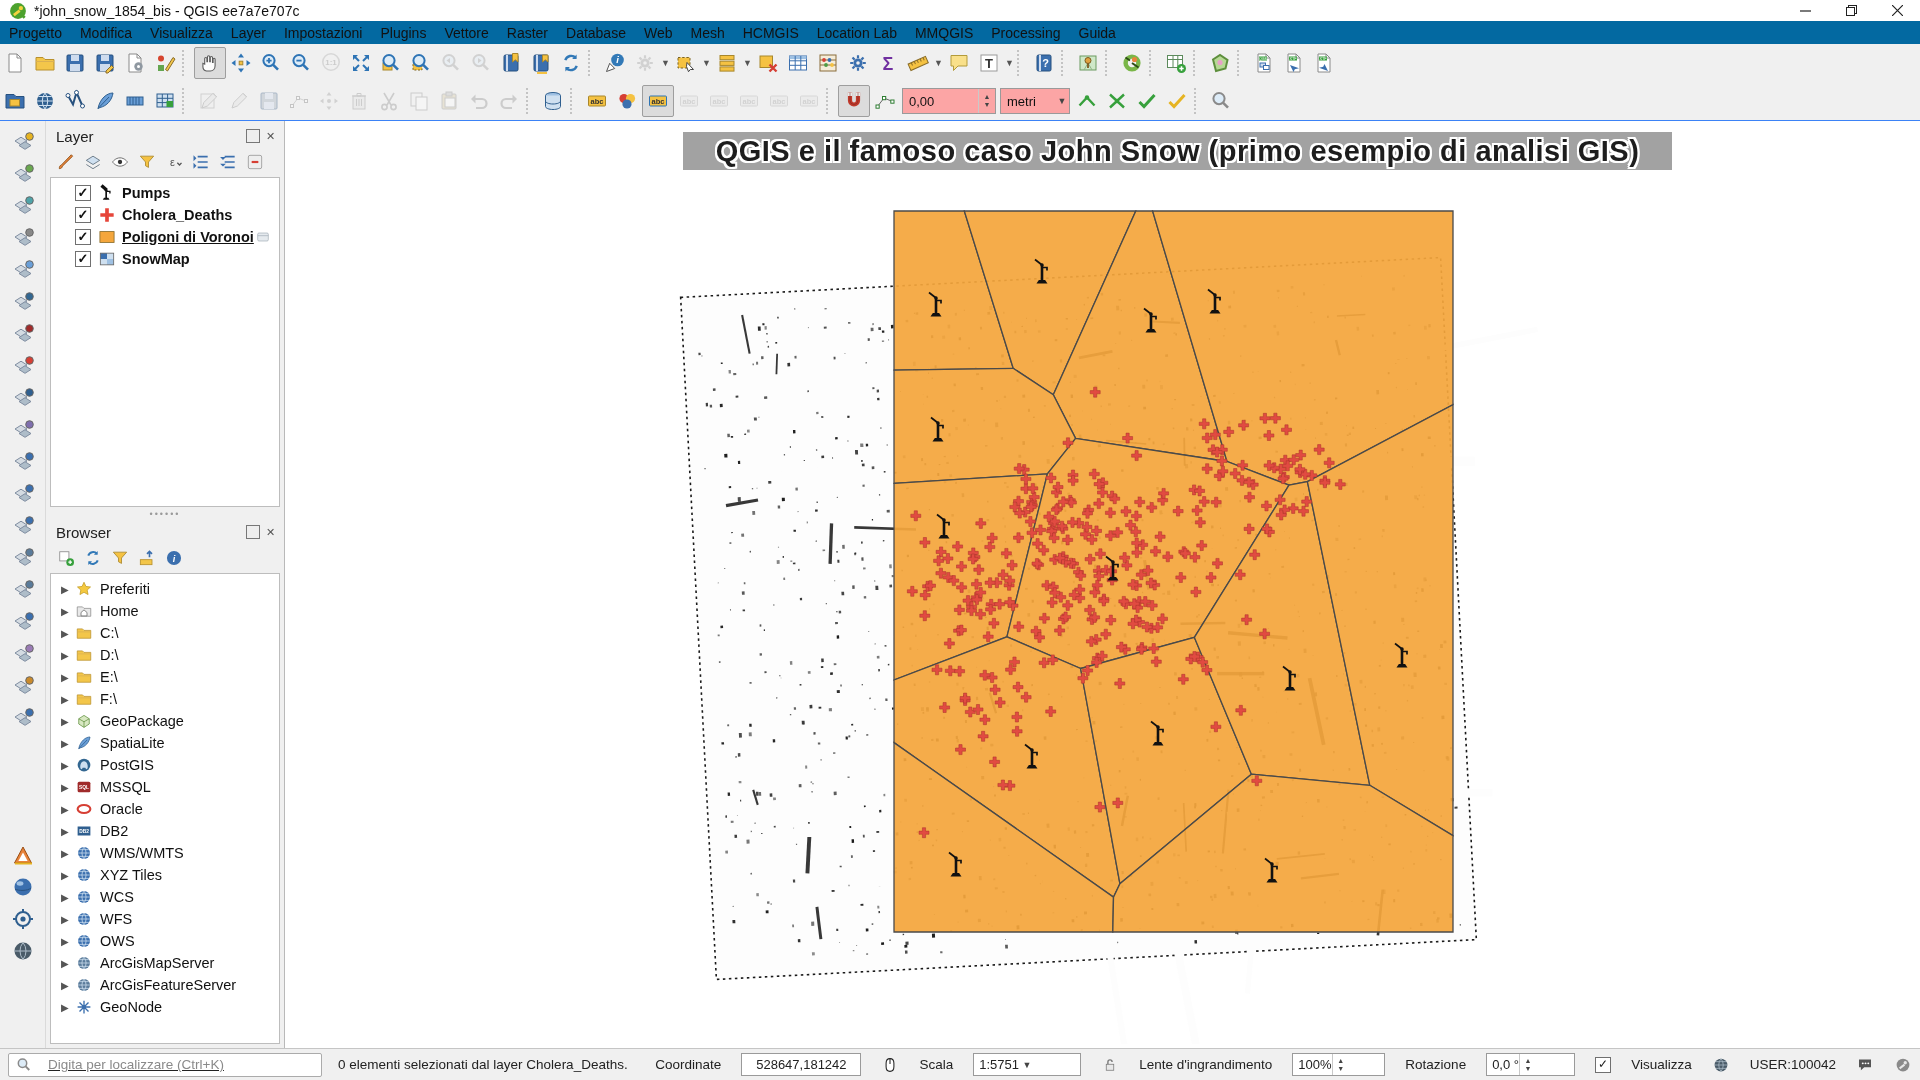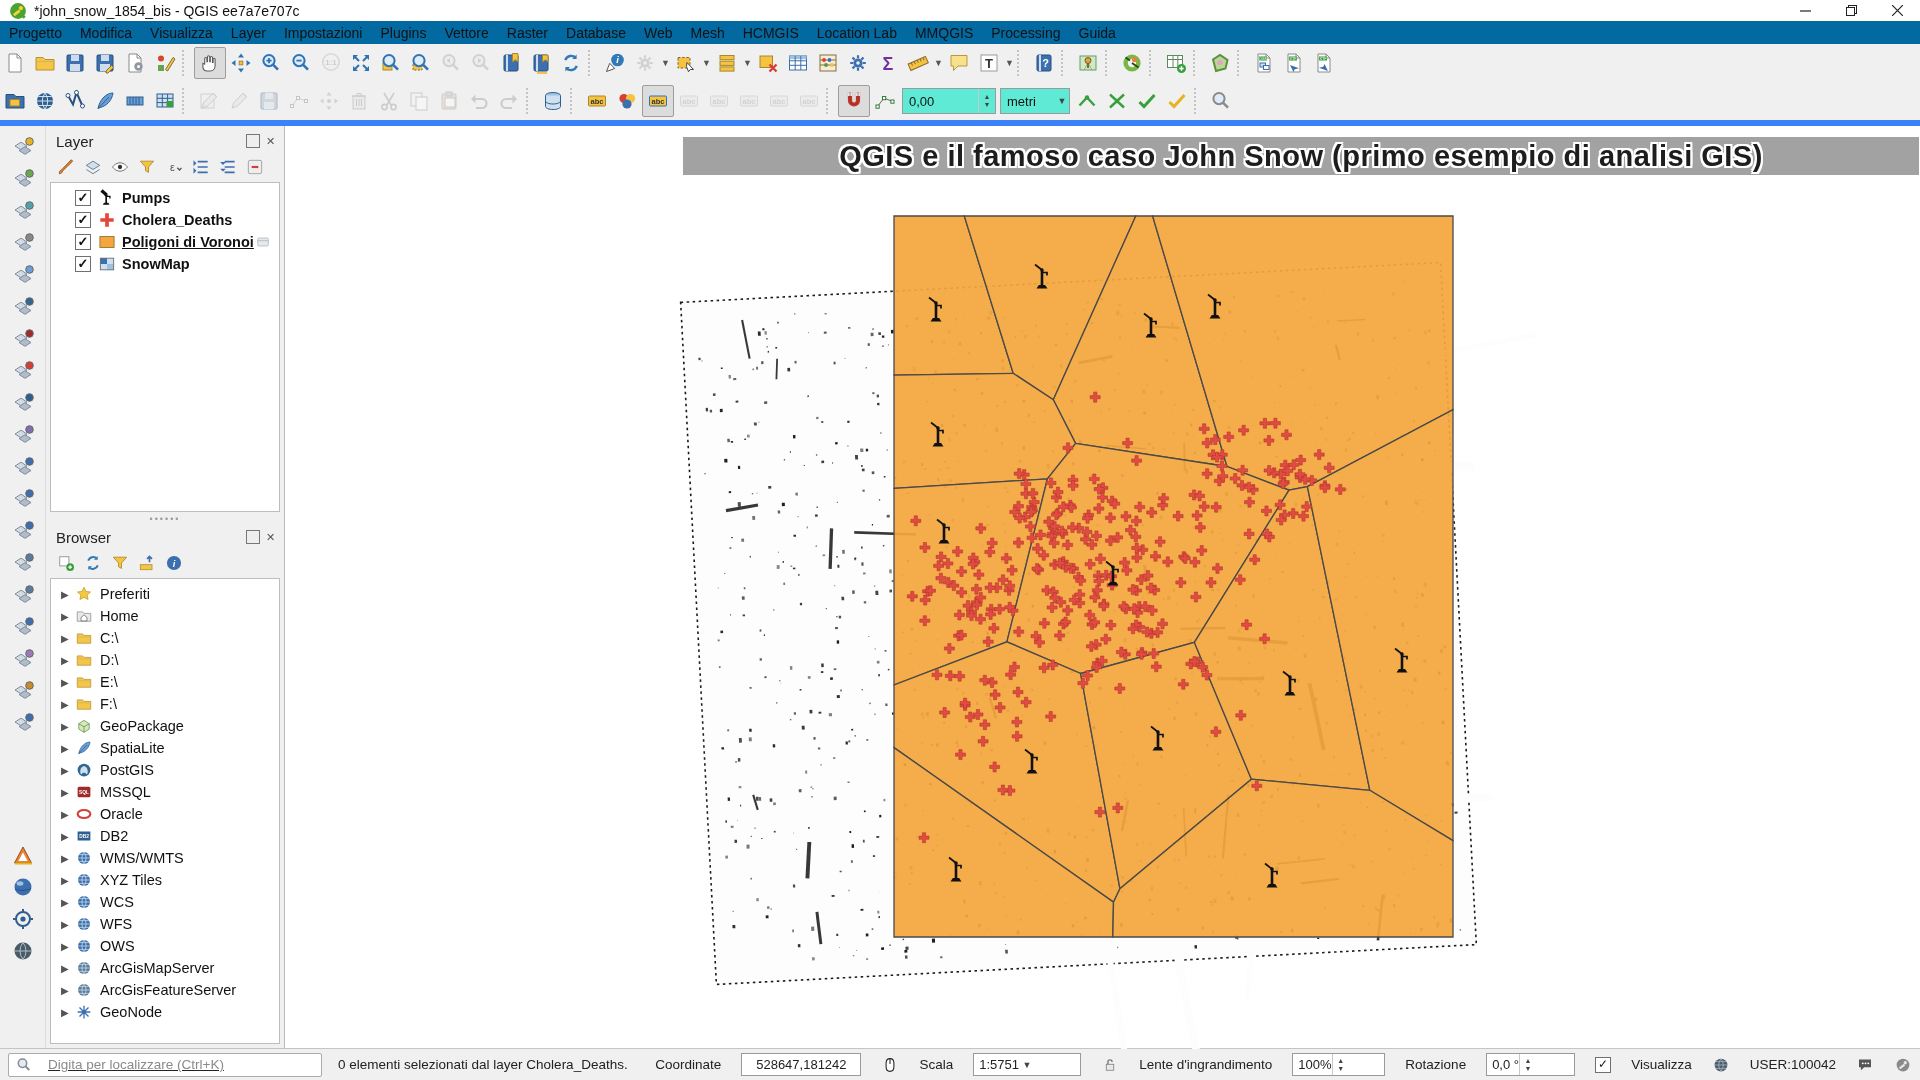--- a/index.html
+++ b/index.html
@@ -13,28 +13,28 @@
   .winbtns{margin-left:auto;display:flex;height:27px;}
   .winbtn{width:46px;height:27px;display:flex;align-items:center;justify-content:center;color:#222;font-size:13px;}
   .winbtn svg{width:11px;height:11px;}
 
   .menubar{height:23px;background:#0369a1;display:flex;align-items:center;font-size:14px;color:#111;flex:0 0 auto;}
   .menuitem{padding:2px 9px;cursor:default;}
 
   
   .tb{background:#f0f0f0;display:flex;align-items:center;padding-left:0;flex:0 0 auto;}
   .tb1{height:38px;}
-  .tb2{height:38px;border-bottom:6px solid #3b82f6;}
+  .tb2{height:38px;border-bottom:1px solid #3b82f6;}
   .tbi{width:30px;height:30px;display:flex;align-items:center;justify-content:center;border-radius:2px;flex:0 0 auto;}
   .tbi svg{width:24px;height:24px;}
   .tbi.active{background:#dcdcdc;border:1px solid #9e9e9e;}
   .tbi.disabled{opacity:.35;}
   .dd{width:11px;color:#555;font-size:9px;text-align:center;flex:0 0 auto;}
   .sep{width:8px;height:26px;margin:0 2px;border-left:2px dotted #c3c3c3;flex:0 0 auto;}
-  .tbspin,.tbcombo{height:24px;background:#5eead4;border:1px solid #9a9a9a;display:flex;align-items:center;font-size:13px;color:#111;margin:0 2px;flex:0 0 auto;}
+  .tbspin,.tbcombo{height:24px;background:#fca5a5;border:1px solid #9a9a9a;display:flex;align-items:center;font-size:13px;color:#111;margin:0 2px;flex:0 0 auto;}
   .tbspin{width:92px;}
   .tbcombo{width:68px;gap:19px;}
   .tbspin .val,.tbcombo .val{flex:1;padding-left:6px;}
   .spinarr{width:16px;display:flex;flex-direction:column;align-items:center;font-size:7px;color:#444;line-height:8px;border-left:1px solid #c9c9c9;height:100%;justify-content:center;}
   .comboarr{width:16px;font-size:9px;color:#444;text-align:center;}
 
   
   .main{flex:1;display:flex;min-height:0;}
   .leftstrip{width:45px;background:#f0f0f0;display:flex;flex-direction:column;align-items:center;padding-top:6px;flex:0 0 auto;border-right:1px solid #dadada;}
   .lsi{width:30px;height:30px;display:flex;align-items:center;justify-content:center;margin-bottom:2px;}
@@ -59,21 +59,21 @@
   .lrow .lind{margin-left:auto;margin-right:8px;width:16px;height:16px;opacity:.8;}
   .brow{height:22px;display:flex;align-items:center;padding-left:10px;font-size:14.5px;color:#111;}
   .brow .arr{width:14px;color:#555;font-size:10px;flex:0 0 auto;}
   .brow .sym{width:18px;height:18px;margin-right:7px;flex:0 0 auto;}
   .brow .sym svg{width:18px;height:18px;}
   .splitdots{height:6px;display:flex;align-items:center;justify-content:center;color:#9a9a9a;font-size:9px;letter-spacing:2px;line-height:4px;}
 
   
   .canvas{flex:1;position:relative;background:#fff;min-width:0;}
   #mapsvg{position:absolute;left:0;top:0;}
-  .banner{position:absolute;left:398px;top:11px;width:1236px;height:38px;background:#a2a2a2;display:flex;align-items:center;justify-content:center;}
+  .banner{position:absolute;left:398px;top:11px;width:989px;height:38px;background:#a2a2a2;display:flex;align-items:center;justify-content:center;}
   .banner span{font-size:29px;font-weight:bold;color:#1d1d1d;letter-spacing:.5px;
      text-shadow:-2px -2px 0 #fff,2px -2px 0 #fff,-2px 2px 0 #fff,2px 2px 0 #fff,0 -2px 0 #fff,0 2px 0 #fff,-2px 0 0 #fff,2px 0 0 #fff;}
   .attribution{position:absolute;right:16px;top:893px;font-size:22px;font-weight:bold;color:#1c1c1c;}
 
   
   .statusbar{height:31px;background:#f0f0f0;border-top:1px solid #c5c5c5;display:flex;align-items:center;font-size:13.5px;color:#222;padding:0 8px;flex:0 0 auto;gap:6px;}
   .locator{width:300px;height:22px;background:#fff;border:1px solid #ababab;border-radius:2px;display:flex;align-items:center;padding:0 6px;gap:15px;flex:0 0 auto;text-decoration:underline;}
   .locator svg{width:14px;height:14px;}
   .locator .ph{color:#8a8a8a;font-size:13.5px;}
   .seltext{margin-left:10px;}

